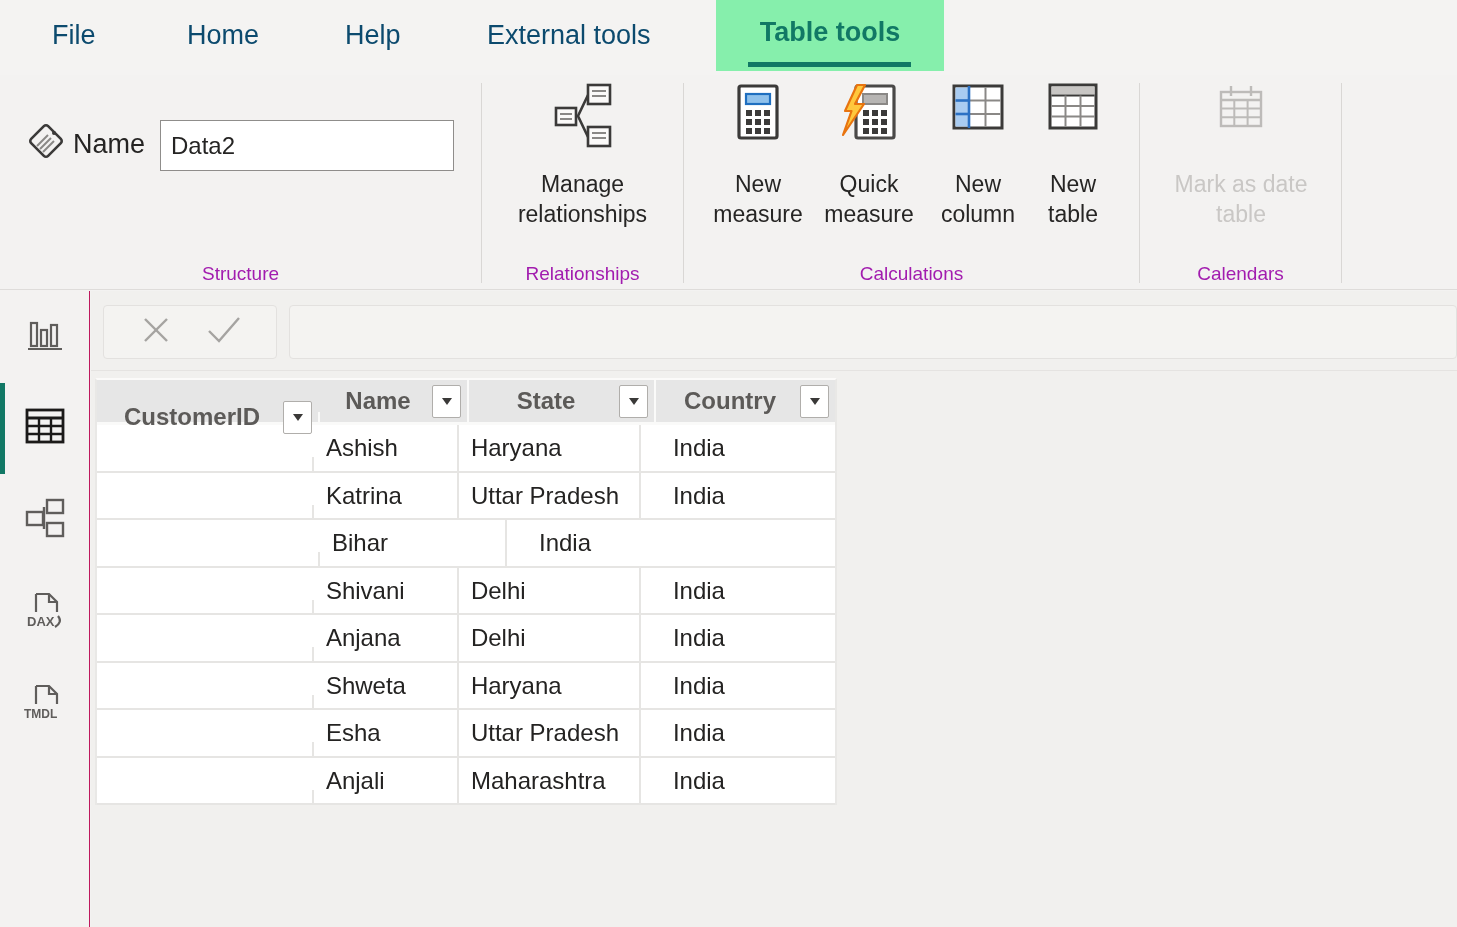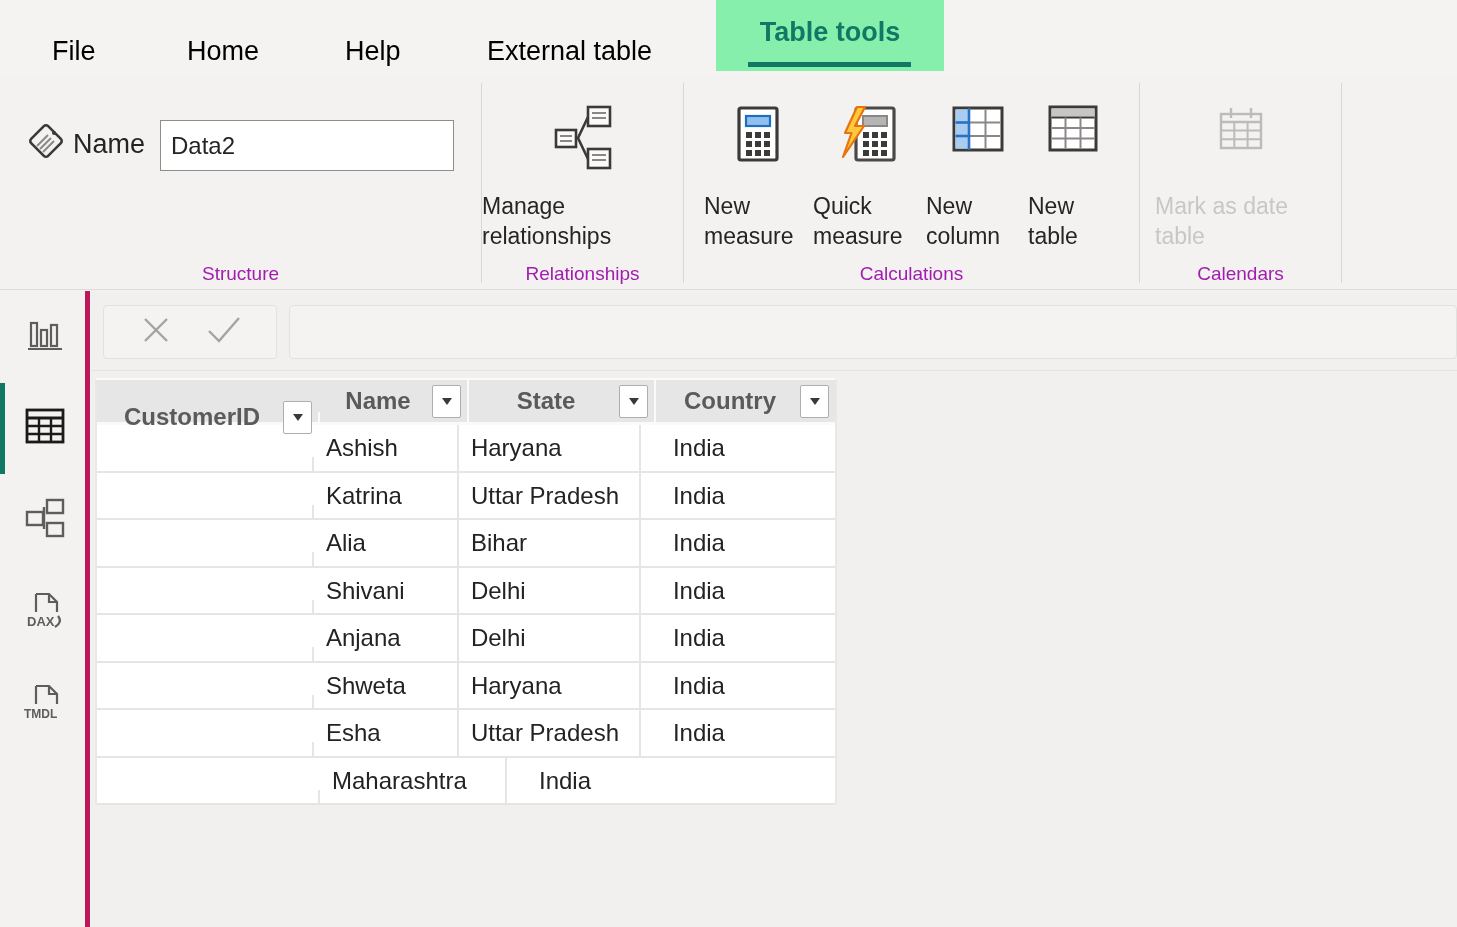--- a/index.html
+++ b/index.html
@@ -4,21 +4,21 @@
 <style>
   * { box-sizing: border-box; margin: 0; padding: 0; }
   html, body { background: #f3f2f1; }
   body {
     width: 1457px; height: 927px; position: relative; overflow: hidden;
     font-family: "Liberation Sans", "DejaVu Sans", sans-serif;
     color: #252423;
   }
   
   .menubar { position: absolute; left: 0; top: 0; width: 1457px; height: 75px; background: #f4f3f2; }
-  .menu-item { position: absolute; top: 16px; height: 71px; line-height: 71px; font-size: 27px; color: #000000; cursor: default; }
+  .menu-item { position: absolute; top: 0; height: 71px; line-height: 71px; font-size: 27px; color: #0c4a6e; cursor: default; }
   .menu-item.m-file { left: 52px; }
   .menu-item.m-home { left: 187px; }
   .menu-item.m-help { left: 345px; }
   .menu-item.m-ext  { left: 487px; }
   .active-tab { position: absolute; left: 716px; top: 0; width: 228px; height: 71px; background: #86efac; text-align: center; }
   .active-tab .tab-label { display: block; line-height: 64px; font-size: 27px; font-weight: 600; color: #117865; }
   .tab-underline { position: absolute; left: 32px; right: 33px; bottom: 4px; height: 5px; background: #117865; }
 
   
   .ribbon { position: absolute; left: 0; top: 75px; width: 1457px; height: 215px; background: #f3f2f1; border-bottom: 1px solid #dedcda; }
@@ -30,34 +30,34 @@
   .tag-wrap { position: absolute; left: 26px; top: 46px; }
   .name-label { position: absolute; left: 73px; top: 54px; font-size: 27px; color: #252423; }
   .name-input { position: absolute; left: 160px; top: 45px; width: 294px; height: 51px;
     border: 1.5px solid #8f8d8b; background: #ffffff; font-family: inherit;
     font-size: 24px; color: #252423; padding: 0 10px; outline: none; }
 
   .grp-relationships { position: absolute; left: 482px; top: 0; width: 201px; height: 100%; }
   .grp-calculations  { position: absolute; left: 684px; top: 0; width: 455px; height: 100%; }
   .grp-calendars     { position: absolute; left: 1140px; top: 0; width: 201px; height: 100%; }
 
-  .rib-btn { position: absolute; top: 24px; height: 175px; text-align: left; cursor: default; }
+  .rib-btn { position: absolute; top: 2px; height: 175px; text-align: center; cursor: default; }
   .rib-btn .icon-slot { position: absolute; top: 6px; left: 0; right: 0; height: 72px; display: flex; align-items: flex-start; justify-content: center; }
   .rib-btn .btn-label { position: absolute; top: 92px; left: 0; right: 0; font-size: 23px; line-height: 30px; color: #262524; }
   .btn-manage { left: 0; width: 201px; }
   .btn-newmeasure { left: 20px; width: 108px; }
   .btn-quickmeasure { left: 129px; width: 112px; }
   .btn-newcolumn { left: 242px; width: 104px; }
   .btn-newtable { left: 344px; width: 90px; }
   .btn-markdate { left: 15px; width: 172px; }
   .btn-markdate .btn-label { color: #c9c7c5; }
 
   
   .workspace { position: absolute; left: 0; top: 291px; width: 1457px; height: 636px; }
-  .sidebar { position: absolute; left: 0; top: 0; width: 90px; height: 100%; background: #f3f2f1; border-right: 5px solid #be185d; }
+  .sidebar { position: absolute; left: 0; top: 0; width: 90px; height: 100%; background: #f3f2f1; border-right: 1px solid #be185d; }
   .side-btn { position: absolute; left: 0; width: 90px; height: 64px; display: flex; align-items: center; justify-content: center; cursor: default; }
   .sb-report { top: 14px; } .sb-table { top: 105px; } .sb-model { top: 197px; } .sb-dax { top: 290px; } .sb-tmdl { top: 382px; }
   .active-bar { position: absolute; left: 0; top: 92px; width: 5px; height: 91px; background: #117865; }
 
   .content { position: absolute; left: 91px; top: 0; right: 0; bottom: 0; background: #f1f0ee; }
   .fx-buttons { position: absolute; left: 12px; top: 14px; width: 174px; height: 54px; background: #f4f3f1;
     border: 1px solid #e3e1df; border-radius: 4px; display: flex; align-items: center; justify-content: center; gap: 34px; }
   .fx-btn { width: 34px; height: 30px; display: flex; align-items: center; justify-content: center; cursor: default; }
   .fx-input { position: absolute; left: 198px; top: 14px; right: 0; height: 54px; background: #f4f3f1;
     border: 1px solid #e3e1df; border-radius: 4px; font-family: inherit; font-size: 22px; color: #252423; padding: 0 12px; outline: none; }
@@ -80,21 +80,21 @@
   .col0 { width: 223px; margin-top: 32px; } .col1 { width: 149px; } .col2 { width: 187px; } .col3 { width: 179px; }
   .th.col0 { width: 223px; } .th.col1 { width: 149px; } .th.col2 { width: 187px; } .th.col3 { width: 179px; }
 </style>
 </head>
 <body>
 
 <div class="menubar">
   <div class="menu-item m-file">File</div>
   <div class="menu-item m-home">Home</div>
   <div class="menu-item m-help">Help</div>
-  <div class="menu-item m-ext">External table</div>
+  <div class="menu-item m-ext">External tools</div>
   <div class="active-tab">
     <span class="tab-label">Table tools</span>
     <span class="tab-underline"></span>
   </div>
 </div>
 
 <div class="ribbon">
 
   <div class="grp-structure">
     <span class="tag-wrap">
@@ -372,21 +372,20 @@
             <div class="tcell col3">India</div>
           </div>
           <div class="trow">
             <div class="tcell col0">2</div>
             <div class="tcell col1">Katrina</div>
             <div class="tcell col2">Uttar Pradesh</div>
             <div class="tcell col3">India</div>
           </div>
           <div class="trow">
             <div class="tcell col0">3</div>
-            <div class="tcell col1">Alia</div>
             <div class="tcell col2">Bihar</div>
             <div class="tcell col3">India</div>
           </div>
           <div class="trow">
             <div class="tcell col0">9</div>
             <div class="tcell col1">Shivani</div>
             <div class="tcell col2">Delhi</div>
             <div class="tcell col3">India</div>
           </div>
           <div class="trow">
@@ -402,20 +401,21 @@
             <div class="tcell col3">India</div>
           </div>
           <div class="trow">
             <div class="tcell col0">7</div>
             <div class="tcell col1">Esha</div>
             <div class="tcell col2">Uttar Pradesh</div>
             <div class="tcell col3">India</div>
           </div>
           <div class="trow">
             <div class="tcell col0">8</div>
+            <div class="tcell col1">Anjali</div>
             <div class="tcell col2">Maharashtra</div>
             <div class="tcell col3">India</div>
           </div>
         </div>
     </div>
 
   </div>
 </div>
 
 </body></html>

